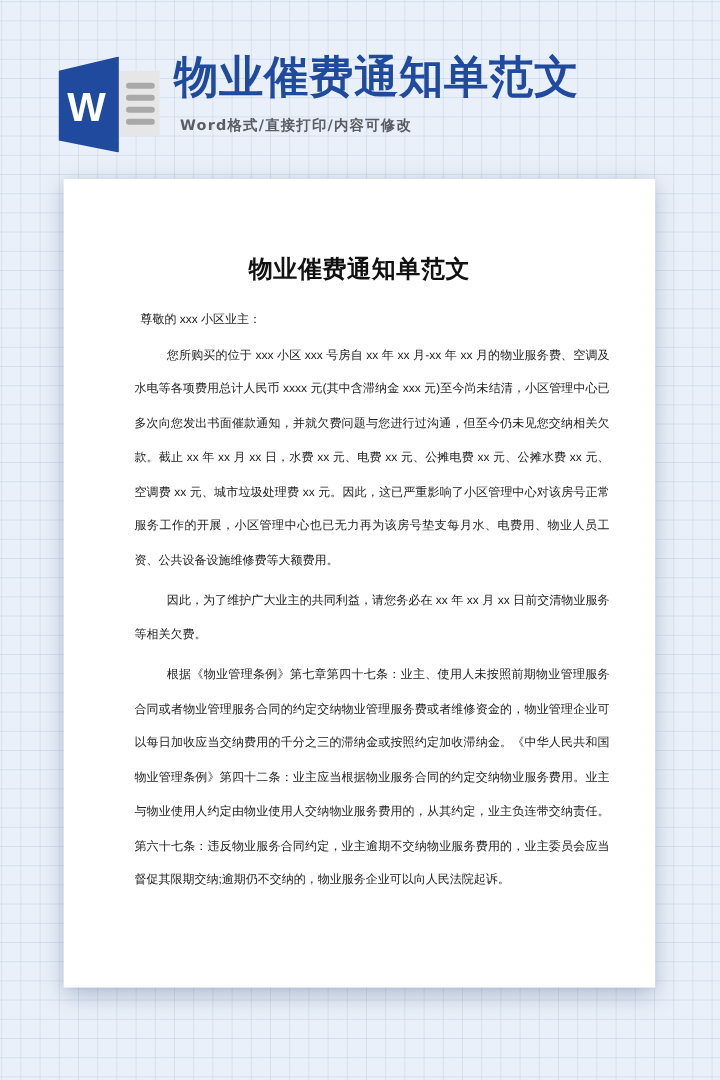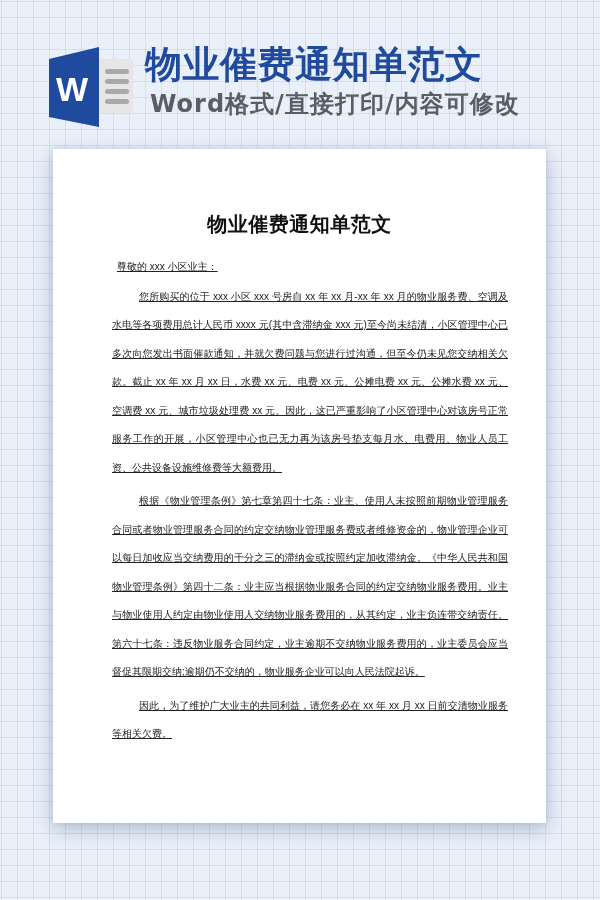--- a/index.html
+++ b/index.html
@@ -15,39 +15,39 @@
   }
   .banner { position: absolute; left: 0; top: 0; width: 600px; height: 140px; }
   .word-logo { position: absolute; left: 47px; top: 47px; width: 88px; height: 80px; }
   .banner-title {
     position: absolute; left: 145px; top: 40px; margin: 0;
     font-size: 37px; font-weight: bold; color: #1f4a9e; letter-spacing: 0.5px;
     white-space: nowrap; line-height: 50px;
   }
   .banner-subtitle {
     position: absolute; left: 150px; top: 89px; margin: 0;
-    font-size: 24px; font-weight: bold; color: #5a5d63; letter-spacing: 1px;
+    font-size: 12px; font-weight: bold; color: #5a5d63; letter-spacing: 1px;
     white-space: nowrap; line-height: 30px;
   }
   .page {
     position: absolute; left: 53px; top: 149px; width: 493px; height: 674px;
     background: #ffffff;
     box-shadow: 0 6px 18px rgba(70, 90, 130, 0.35), 0 0 4px rgba(70,90,130,0.12);
   }
   .doc-title {
     position: absolute; left: 0; top: 61px; width: 100%; margin: 0; text-align: center;
     font-size: 20px; font-weight: bold; color: #111; line-height: 28px;
     letter-spacing: 0.5px;
   }
   .doc-body {
     position: absolute; left: 37px; top: 104px; width: 418px;
     font-family: "Liberation Sans", "DejaVu Sans", sans-serif;
     font-size: 10px; color: #222; line-height: 28.5px;
   }
-  .doc-body p { margin: 0; text-align: justify; text-align-last: left; text-decoration: underline; }
+  .doc-body p { margin: 0; text-align: justify; text-align-last: left; }
   .doc-body p.indent { text-indent: 27px; margin-left: 22px; }
   .doc-body p.greeting { text-indent: 27px; margin-bottom: 1px; }
   .doc-body p.para { margin-bottom: 5px; }
 </style>
 </head>
 <body>
 
 <div class="banner">
   <svg class="word-logo" viewBox="0 0 88 80" xmlns="http://www.w3.org/2000/svg">
     <rect x="44" y="12" width="42" height="54" fill="#e6e6e6"></rect>
@@ -60,16 +60,16 @@
   </svg>
   <h1 class="banner-title">物业催费通知单范文</h1>
   <p class="banner-subtitle">Word格式/直接打印/内容可修改</p>
 </div>
 
 <div class="page">
   <h2 class="doc-title">物业催费通知单范文</h2>
   <div class="doc-body">
     <p class="greeting">尊敬的 xxx 小区业主：</p>
     <p class="indent para">您所购买的位于 xxx 小区 xxx 号房自 xx 年 xx 月-xx 年 xx 月的物业服务费、空调及水电等各项费用总计人民币 xxxx 元(其中含滞纳金 xxx 元)至今尚未结清，小区管理中心已多次向您发出书面催款通知，并就欠费问题与您进行过沟通，但至今仍未见您交纳相关欠款。截止 xx 年 xx 月 xx 日，水费 xx 元、电费 xx 元、公摊电费 xx 元、公摊水费 xx 元、空调费 xx 元、城市垃圾处理费 xx 元。因此，这已严重影响了小区管理中心对该房号正常服务工作的开展，小区管理中心也已无力再为该房号垫支每月水、电费用、物业人员工资、公共设备设施维修费等大额费用。</p>
+    <p class="indent para">因此，为了维护广大业主的共同利益，请您务必在 xx 年 xx 月 xx 日前交清物业服务等相关欠费。</p>
     <p class="indent para">根据《物业管理条例》第七章第四十七条：业主、使用人未按照前期物业管理服务合同或者物业管理服务合同的约定交纳物业管理服务费或者维修资金的，物业管理企业可以每日加收应当交纳费用的千分之三的滞纳金或按照约定加收滞纳金。《中华人民共和国物业管理条例》第四十二条：业主应当根据物业服务合同的约定交纳物业服务费用。业主与物业使用人约定由物业使用人交纳物业服务费用的，从其约定，业主负连带交纳责任。第六十七条：违反物业服务合同约定，业主逾期不交纳物业服务费用的，业主委员会应当督促其限期交纳;逾期仍不交纳的，物业服务企业可以向人民法院起诉。</p>
-    <p class="indent para">因此，为了维护广大业主的共同利益，请您务必在 xx 年 xx 月 xx 日前交清物业服务等相关欠费。</p>
   </div>
 </div>
 
 </body></html>

